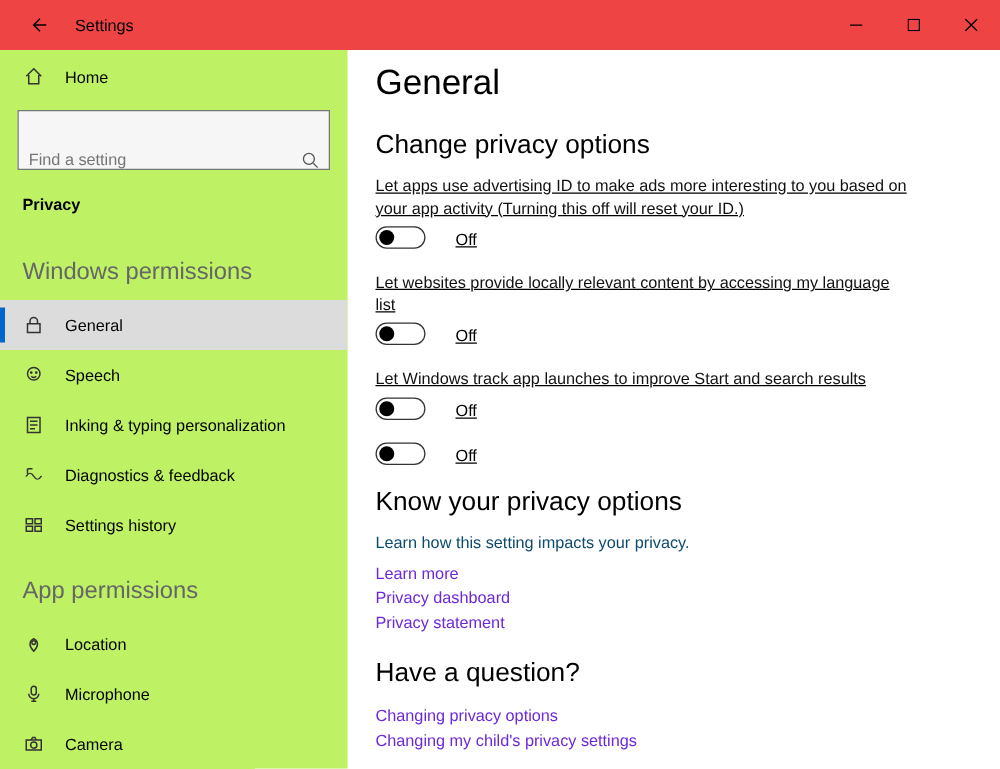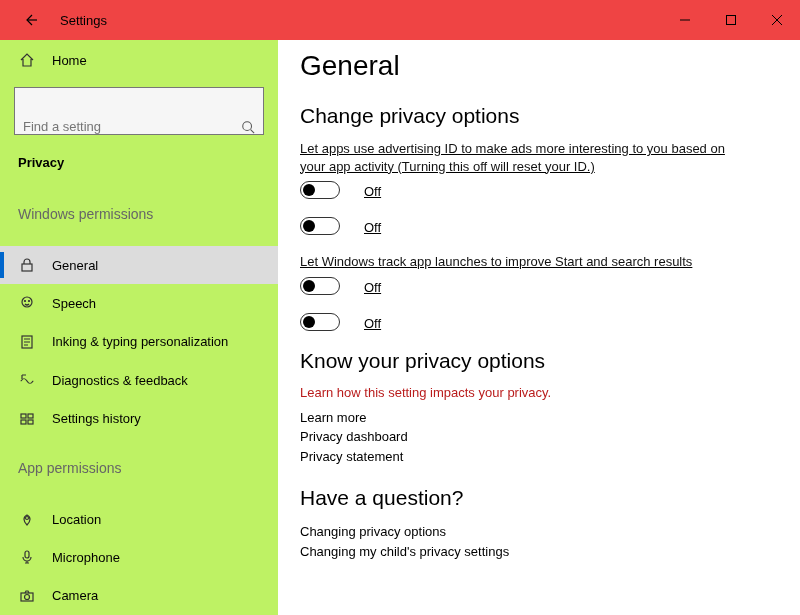--- a/index.html
+++ b/index.html
@@ -86,23 +86,23 @@
     flex:1;
     font-size:13px;
     color:#555;
   }
   .current-section {
     padding:14px 18px 14px 18px;
     font-weight:600;
     font-size:13px;
   }
   .group-header {
-    padding: 22px 18px 24px 18px;
+    padding: 22px 18px 11px 18px;
     color:#666;
-    font-size:14px;
+    font-size:19px;
   }
   .nav-item {
     display:flex;
     align-items:center;
     height:42px;
     padding-left:18px;
     cursor:pointer;
     position:relative;
   }
   .nav-item.active {
@@ -162,26 +162,26 @@
     position:absolute;
     left:2px; top:2px;
     width:12px; height:12px;
     border-radius:50%;
     background:#000;
   }
   .toggle-label {
     font-size:13px;
   }
   .subtext {
-    color:#b91c1c;
+    color:#0c4a6e;
     font-size:13px;
     margin-bottom:8px;
   }
   .link {
-    color:#000000;
+    color:#6d28d9;
     font-size:13px;
     cursor:pointer;
     display:block;
     line-height:1.5;
   }
   .link-group { margin-bottom:20px; }
   .sidebar::-webkit-scrollbar, .main::-webkit-scrollbar { width:10px; }
   .sidebar::-webkit-scrollbar-thumb, .main::-webkit-scrollbar-thumb { background:#bbb; }
   svg { display:block; }
 </style>
@@ -329,20 +329,21 @@
     <h2 class="section-title">Change privacy options</h2>
 
     <div class="setting-block">
       <div class="setting-desc">Let apps use advertising ID to make ads more interesting to you based on your app activity (Turning this off will reset your ID.)</div>
       <div class="toggle-row">
         <div class="toggle"></div>
         <span class="toggle-label">Off</span>
       </div>
     </div>
     <div class="setting-block">
+      <div class="setting-desc">Let websites provide locally relevant content by accessing my language list</div>
       <div class="toggle-row">
         <div class="toggle"></div>
         <span class="toggle-label">Off</span>
       </div>
     </div>
     <div class="setting-block">
       <div class="setting-desc">Let Windows track app launches to improve Start and search results</div>
       <div class="toggle-row">
         <div class="toggle"></div>
         <span class="toggle-label">Off</span>

